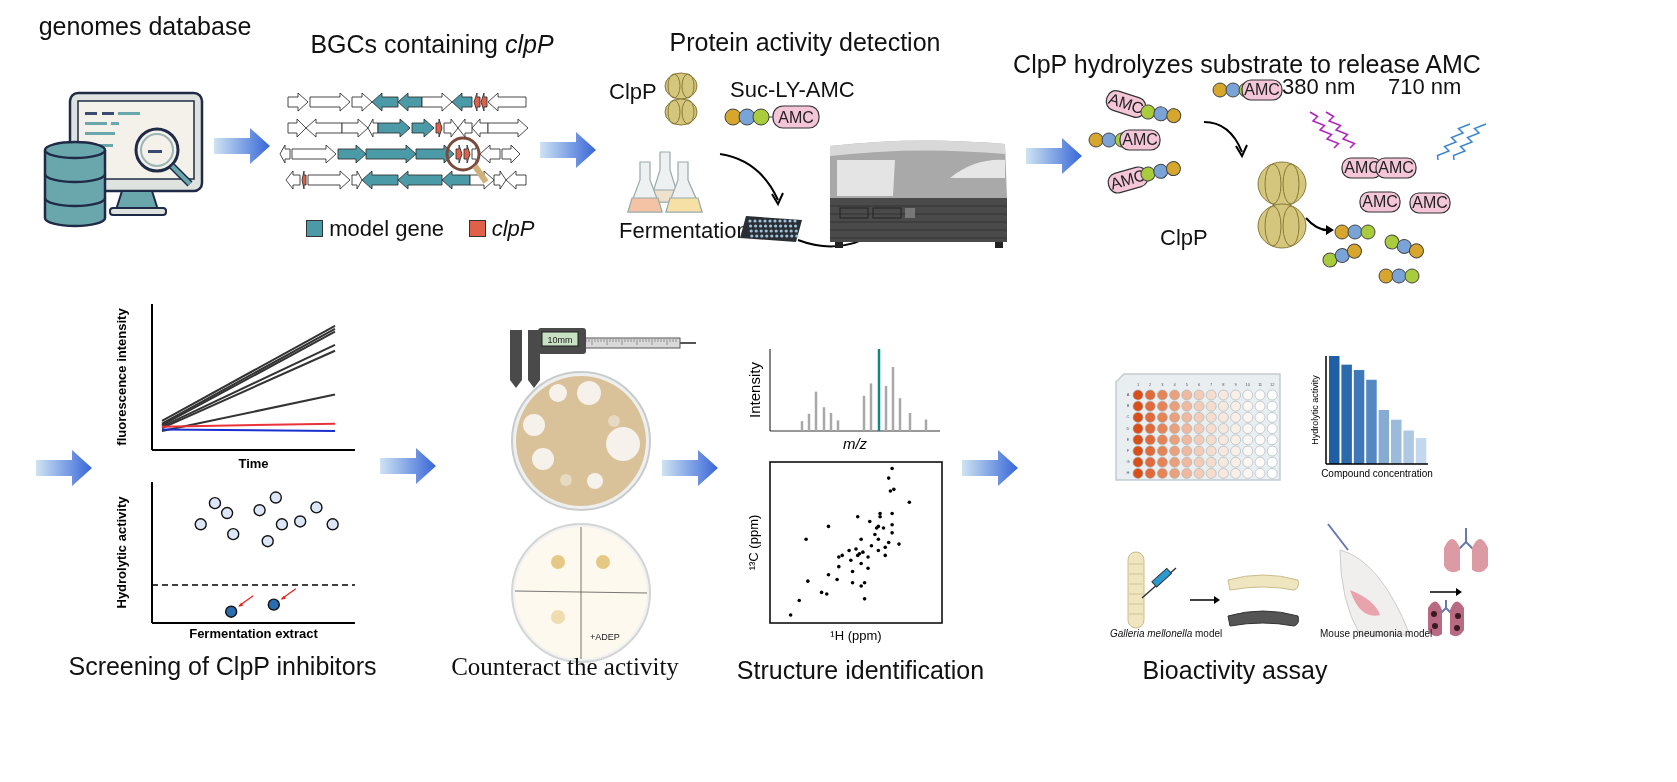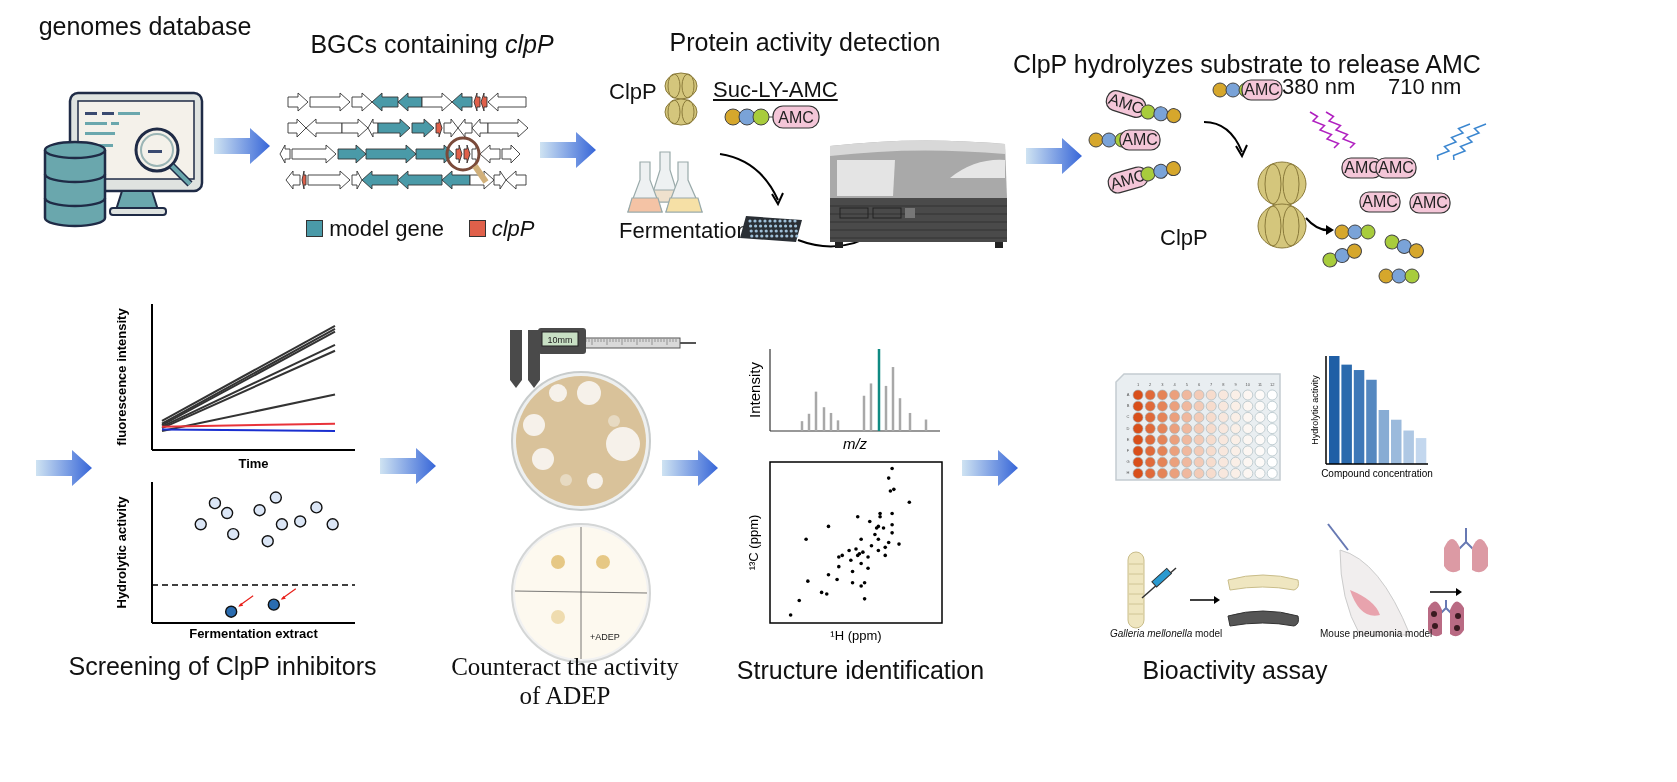--- a/index.html
+++ b/index.html
@@ -117,21 +117,21 @@
 <svg style="left:664px;top:72px;" width="34" height="56">
   <g fill="#d4c67c" stroke="#8a7a3a" stroke-width="1">
     <ellipse cx="17" cy="14" rx="16" ry="13"></ellipse>
       <ellipse cx="17" cy="40" rx="16" ry="13"></ellipse>
     <ellipse cx="10" cy="14" rx="6" ry="12" fill="none"></ellipse>
       <ellipse cx="24" cy="14" rx="6" ry="12" fill="none"></ellipse>
     <ellipse cx="10" cy="40" rx="6" ry="12" fill="none"></ellipse>
       <ellipse cx="24" cy="40" rx="6" ry="12" fill="none"></ellipse>
   </g>
 </svg>
-<div class="abs lbl" style="left:713px;top:77px;text-decoration:underline;">Suc-LY-AMC</div>
+<div class="abs lbl" style="left:730px;top:77px;">Suc-LY-AMC</div>
 <svg style="left:723px;top:104px;" width="100" height="26">
   <circle cx="10" cy="13" r="8" fill="#d6a72c" stroke="#444"></circle>
     <circle cx="24" cy="13" r="8" fill="#7aa3d8" stroke="#444"></circle>
     <circle cx="38" cy="13" r="8" fill="#a8cc3c" stroke="#444"></circle>
   <line x1="46" y1="13" x2="50" y2="13" stroke="#444"></line>
   <rect x="50" y="2" width="46" height="22" rx="10" class="amc"></rect>
   <text x="73" y="19" text-anchor="middle" class="amctext">AMC</text>
 </svg>
 <svg style="left:626px;top:150px;" width="80" height="66">
   <g stroke="#9aa" stroke-width="1.2">
@@ -438,21 +438,20 @@
   <circle cx="71" cy="71" r="66" fill="#fdf9ef"></circle>
   <line x1="71" y1="5" x2="71" y2="137" stroke="#555" stroke-width="0.8"></line>
     <line x1="5" y1="69" x2="137" y2="71" stroke="#555" stroke-width="0.8"></line>
   <circle cx="48" cy="40" r="7" fill="#e6c885"></circle>
     <circle cx="93" cy="40" r="7" fill="#e6c885"></circle>
     <circle cx="48" cy="95" r="7" fill="#efdcaf"></circle>
   <text x="80" y="118" font-family="Liberation Sans, sans-serif" font-size="9" fill="#222">+ADEP</text>
 </svg>
 <div class="abs title" style="left:420px;top:652px;width:290px;font-family:Liberation Serif, serif;">
   <div>Counteract the activity</div>
-  <div>of ADEP</div>
 </div>
 
 <svg id="ms-chart" style="left:740px;top:345px;" width="210" height="120">
     <line x1="30" y1="4" x2="30" y2="86" stroke="#333" stroke-width="1.2"></line>
     <line x1="30" y1="86" x2="200" y2="86" stroke="#333" stroke-width="1.2"></line>
     <line x1="62" y1="86" x2="62" y2="76.16" stroke="#a8a8a8" stroke-width="2.5"></line>
     <line x1="69" y1="86" x2="69" y2="68.78" stroke="#a8a8a8" stroke-width="2.5"></line>
     <line x1="76" y1="86" x2="76" y2="46.64" stroke="#a8a8a8" stroke-width="2.5"></line>
     <line x1="84" y1="86" x2="84" y2="62.22" stroke="#a8a8a8" stroke-width="2.5"></line>
     <line x1="91" y1="86" x2="91" y2="67.96000000000001" stroke="#a8a8a8" stroke-width="2.5"></line>

